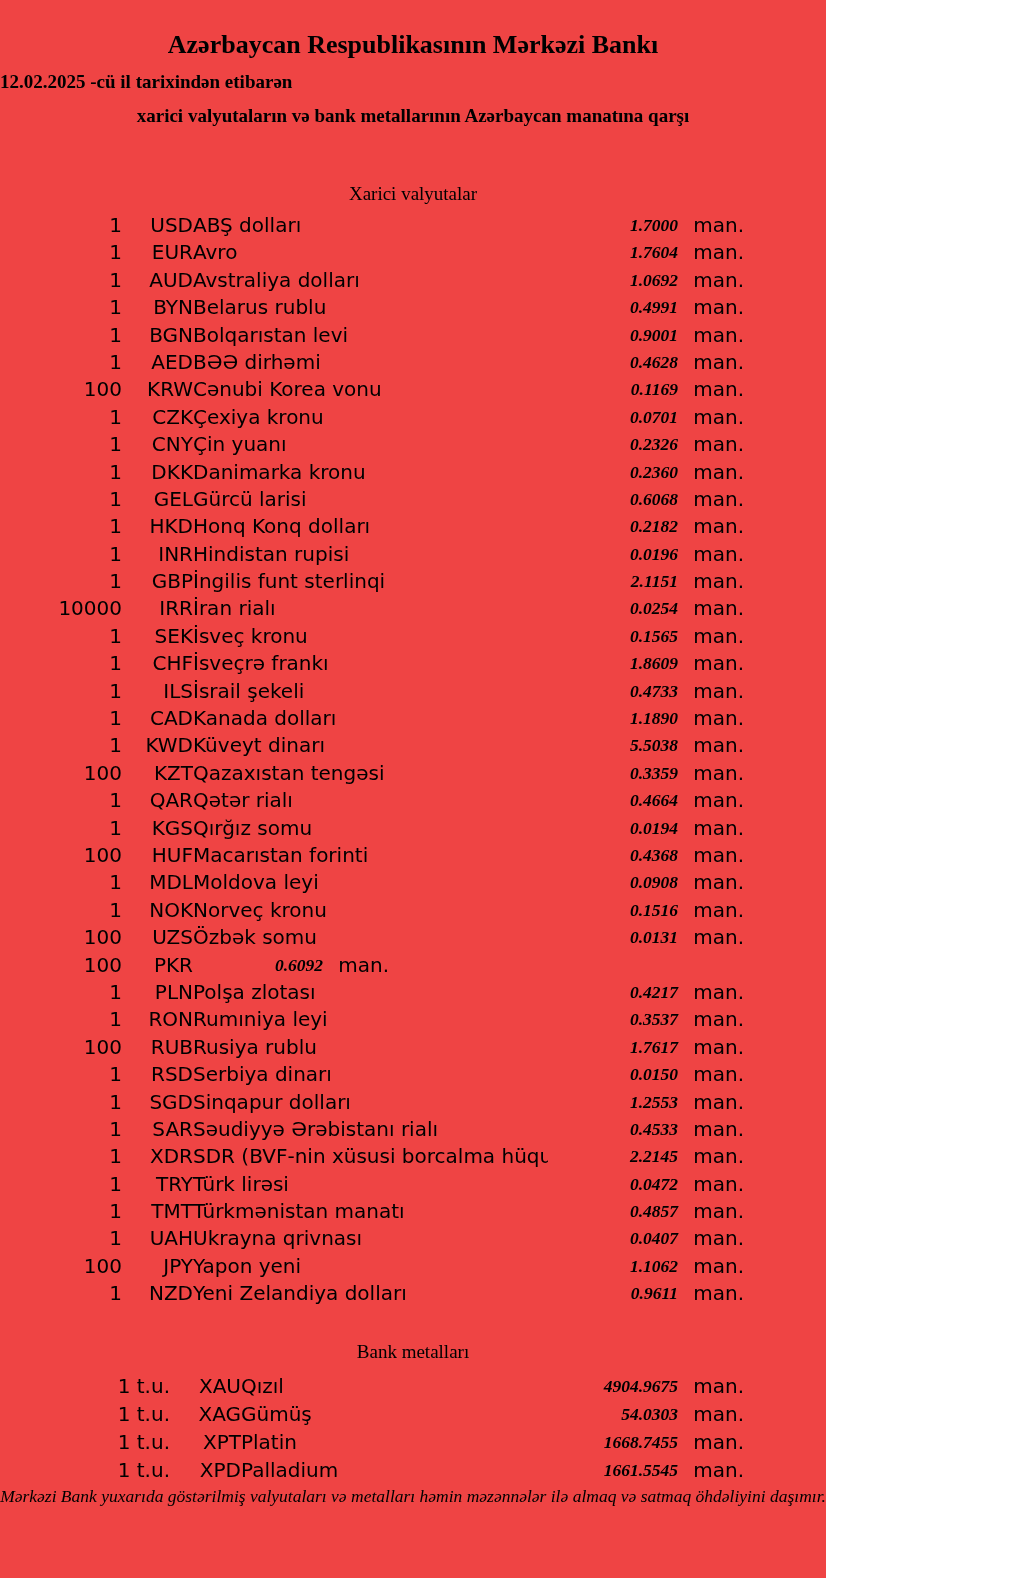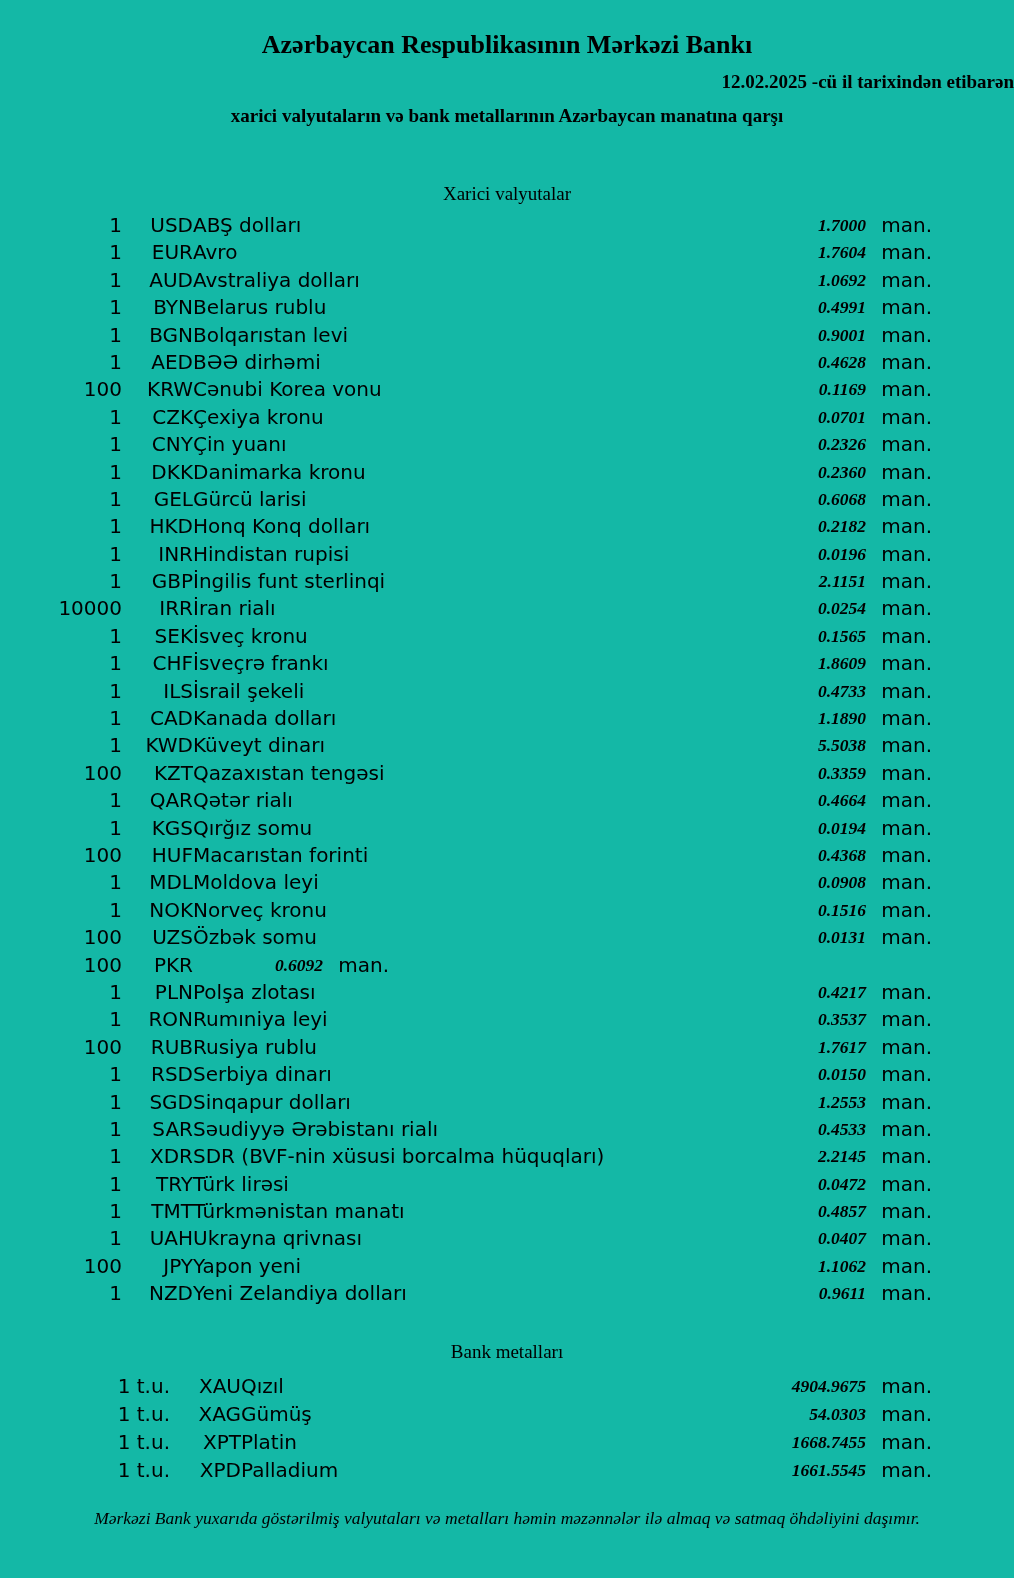--- a/index.html
+++ b/index.html
@@ -3,39 +3,39 @@
 <meta charset="utf-8">
 <style>
   html, body {
     margin: 0;
     padding: 0;
     background: #ffffff;
     color: #000000;
   }
   .page {
     position: relative;
-    width: 1014px;
+    width: 826px;
     height: 1578px;
-    background: #14b8a6;
+    background: #ef4444;
     overflow: hidden;
   }
   .title {
     font-family: "Liberation Serif", serif;
     font-weight: 700;
     font-size: 26px;
     line-height: 28px;
     text-align: center;
     padding-top: 31px;
   }
   .date-line {
     font-family: "Liberation Serif", serif;
     font-weight: 700;
     font-size: 19px;
     line-height: 24px;
-    text-align: right;
+    text-align: left;
     margin-top: 11px;
   }
   .subtitle {
     font-family: "Liberation Serif", serif;
     font-weight: 700;
     font-size: 19px;
     line-height: 24px;
     text-align: center;
     margin-top: 10px;
   }
@@ -95,21 +95,20 @@
   .man {
     width: 66px;
     text-align: right;
   }
   .footer {
     font-family: "Liberation Serif", serif;
     font-style: italic;
     font-size: 17.5px;
     line-height: 24px;
     text-align: center;
-    margin-top: 22px;
   }
 </style>
 </head>
 <body>
 
 <div class="page">
   <div class="title">Azərbaycan Respublikasının Mərkəzi Bankı</div>
   <div class="date-line">12.02.2025 -cü il tarixindən etibarən</div>
   <div class="subtitle">xarici valyutaların və bank metallarının Azərbaycan manatına qarşı</div>
 

